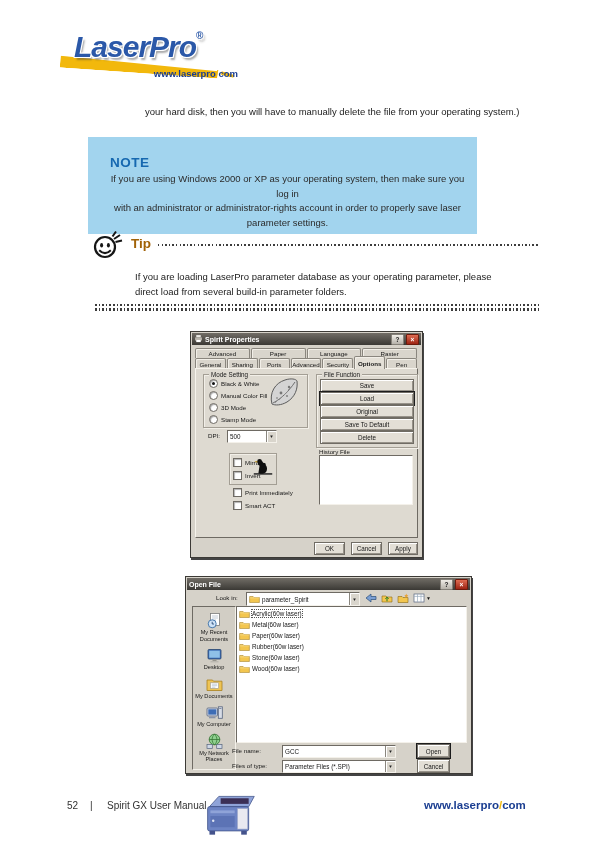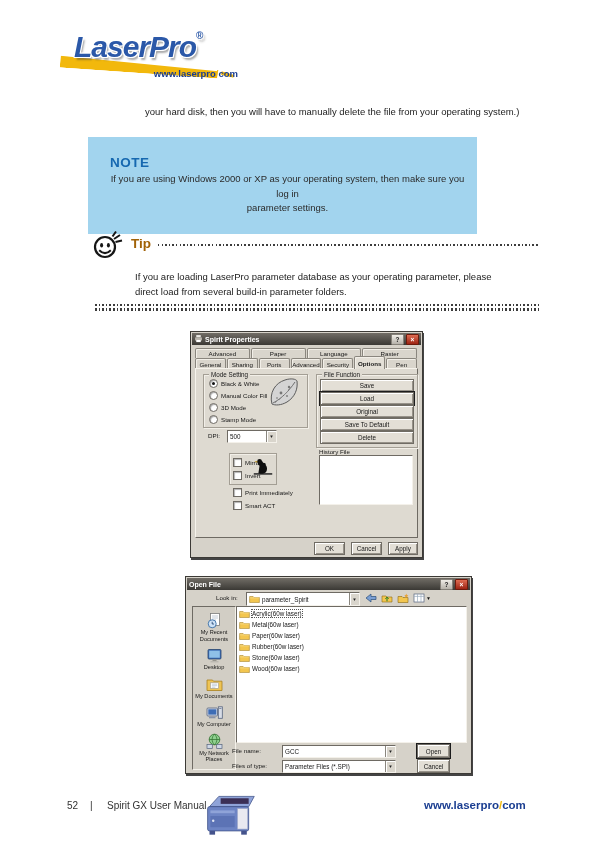--- a/index.html
+++ b/index.html
@@ -115,20 +115,21 @@
     <div class="swoosh-tail"></div>
     <div class="brand"><span>LaserPro</span><span class="reg">®</span></div>
     <div class="logo-url"><span>www.laserpro</span><span class="accent-y">/</span><span>com</span></div>
   </div>
 
   <div class="intro">your hard disk, then you will have to manually delete the file from your operating system.)</div>
 
   <div class="note-box">
     <div class="note-title">NOTE</div>
     <div class="note-line">If you are using Windows 2000 or XP as your operating system, then make sure you log in</div>
+    <div class="note-line">with an administrator or administrator-rights account in order to properly save laser</div>
     <div class="note-line">parameter settings.</div>
   </div>
 
   <div class="tip-icon">
     <svg width="32" height="30" viewBox="0 0 32 30">
       <circle cx="13" cy="17" r="10" fill="none" stroke="#161616" stroke-width="2.2"></circle>
       <ellipse cx="9.6" cy="15.2" rx="1.5" ry="2.3" fill="#161616"></ellipse>
       <ellipse cx="16.4" cy="15.2" rx="1.5" ry="2.3" fill="#161616"></ellipse>
       <path d="M7.2 20.2 Q13 26 18.8 20.2" fill="none" stroke="#161616" stroke-width="2"></path>
       <path d="M22 9 L28 5 M23.5 12 L30 10.5 M20.5 6.5 L24 1.5" stroke="#161616" stroke-width="2"></path>

